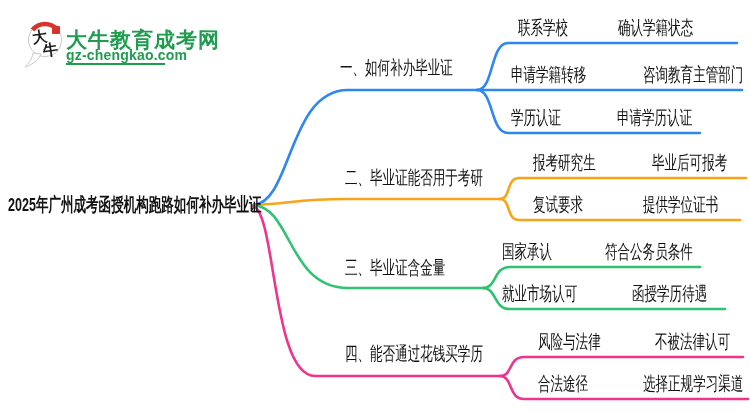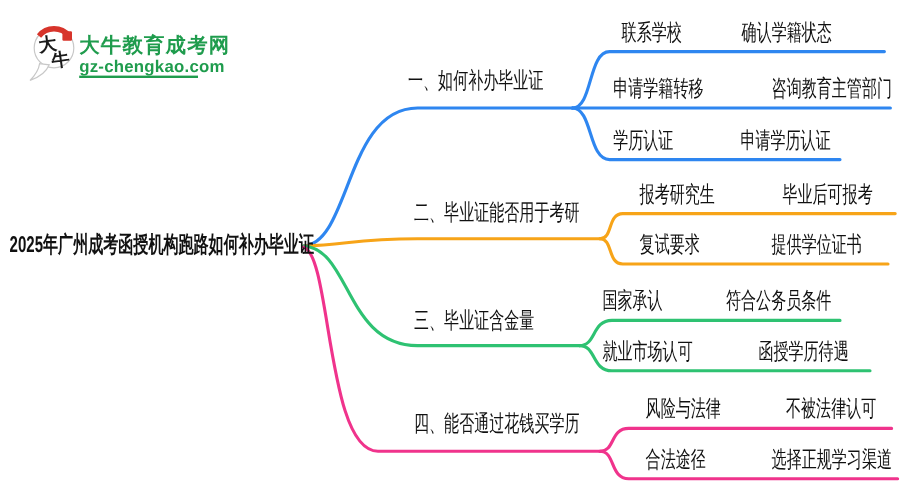--- a/index.html
+++ b/index.html
@@ -9,21 +9,21 @@
   }
   svg{position:absolute;left:0;top:0;}
   .txt{
     position:absolute;font-size:19px;line-height:20px;height:20px;
     white-space:nowrap;transform:scaleX(0.66);transform-origin:0 50%;
     font-weight:500;letter-spacing:0;
   }
   .root-txt{font-weight:700;}
   .logo{position:absolute;left:12px;top:6px;width:180px;height:60px;}
   .logo-title{
-    position:absolute;left:54px;top:20px;font-size:17px;font-weight:700;
+    position:absolute;left:54px;top:20px;font-size:21px;font-weight:700;
     white-space:nowrap;letter-spacing:1px;
   }
   .logo-domain{
     position:absolute;left:54px;top:41px;font-size:14px;font-weight:700;
     white-space:nowrap;letter-spacing:.2px;
   }
   .logo-underline{position:absolute;left:54px;top:57px;width:99px;height:2px;}
 </style>
 </head>
 <body>

